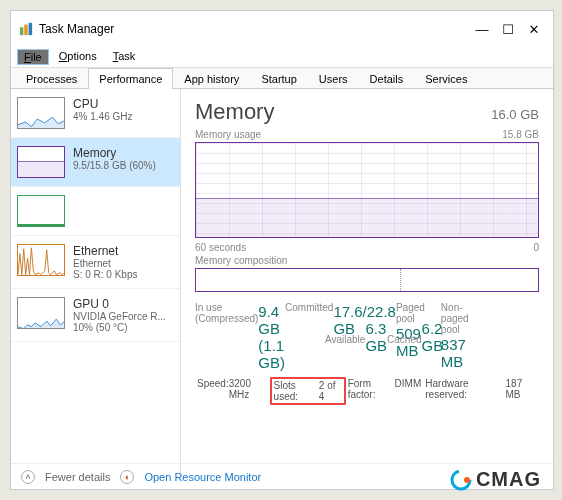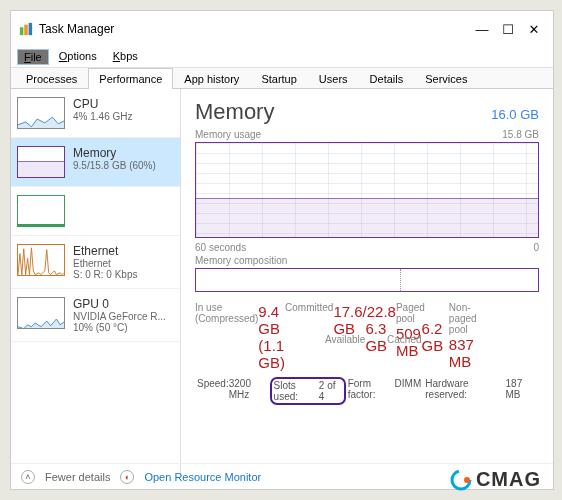--- a/index.html
+++ b/index.html
@@ -21,35 +21,35 @@
 .sidebar-item { display: flex; padding: 8px 6px; gap: 8px; border-bottom: 1px solid #f0f0f0; cursor: default; }
 .sidebar-item.selected { background: #cce8ff; }
 .thumb { width: 48px; height: 32px; border: 1px solid #888; background: #fff; position: relative; overflow: hidden; }
 .sidebar-item.selected .thumb { border-color: #7030a0; }
 .sidebar-labels { display: flex; flex-direction: column; }
 .sidebar-title { font-size: 12px; color: #333; }
 .sidebar-sub { font-size: 10px; color: #666; white-space: nowrap; }
 .main { flex: 1; padding: 10px 14px; position: relative; }
 .main-header { display: flex; justify-content: space-between; align-items: baseline; }
 .main-title { font-size: 22px; font-weight: 300; color: #444; }
-.main-total { font-size: 13px; color: #3b82f6; }
+.main-total { font-size: 13px; color: #737373; }
 .chart-label-row { display: flex; justify-content: space-between; font-size: 10px; color: #888; margin-top: 4px; }
 .chart { height: 96px; border: 1px solid #7030a0; margin-top: 2px; position: relative; overflow: hidden; }
 .chart-fill { position: absolute; left:0; right:0; bottom:0; top: 58%; background: rgba(150,100,200,0.12); border-top: 1px solid #9070c0; }
 .composition { height: 24px; border: 1px solid #7030a0; margin-top: 2px; position: relative; }
 .comp-fill { position: absolute; left:0; top:0; bottom:0; width:60%; border-right: 1px dotted #999; }
 .stats { display: flex; flex-wrap: wrap; margin-top: 10px; gap: 0; }
 .stat-col { display: flex; flex-direction: row; }
 .stat-col.left { width: 130px; }
 .stat-col.mid { width: 80px; align-items: center; }
 .stat-col.right { flex: 1; font-size: 10px; }
 .stat-label { font-size: 10px; color: #888; }
-.stat-val { font-size: 15px; color: #b91c1c; margin-top: 1px; margin-bottom: 6px; }
+.stat-val { font-size: 15px; color: #0f766e; margin-top: 1px; margin-bottom: 6px; }
 .detail-row { display: flex; justify-content: space-between; font-size: 10px; color: #555; padding: 1px 2px; }
-.highlight { border: 2px solid #4c1d95; border-radius: 7px; }
+.highlight { border: 2px solid #ef4444; border-radius: 1px; }
 .footerbar { position: absolute; bottom: 0; left:0; right:0; height: 26px; display:flex; align-items:center; padding: 0 10px; gap: 10px; border-top: 1px solid #eee; font-size: 11px; color: #666; }
 .footer-icon { width:14px; height:14px; border:1px solid #aaa; border-radius:50%; display:flex; align-items:center; justify-content:center; font-size:9px; }
 .link { color: #1477d0; }
 .watermark { position:absolute; right:12px; bottom:-14px; font-size:20px; font-weight:700; letter-spacing:1px; color:#333; display:flex; align-items:center; gap:4px; }
 .eth-line { position:absolute; bottom:0; left:0; right:0; }
 </style>
 </head>
 <body>
 
 <div class="window">
@@ -63,21 +63,21 @@
     <div class="winbtns">
       <div class="winbtn">—</div>
       <div class="winbtn">☐</div>
       <div class="winbtn">✕</div>
     </div>
   </div>
 
   <div class="menubar">
     <div class="menuitem" style="border:1px solid #9cc3e8;background:#737373;">File</div>
     <div class="menuitem">Options</div>
-    <div class="menuitem">Kbps</div>
+    <div class="menuitem">Task</div>
   </div>
 
   <div class="tabbar">
     <div class="tab">Processes</div>
     <div class="tab active">Performance</div>
     <div class="tab">App history</div>
     <div class="tab">Startup</div>
     <div class="tab">Users</div>
     <div class="tab">Details</div>
     <div class="tab">Services</div>
@@ -157,21 +157,21 @@
       <div class="composition">
         <div class="comp-fill"></div>
       </div>
 
       <div class="stats">
         <div class="stat-col left">
           <div class="stat-label">In use (Compressed)</div>
           <div class="stat-val">9.4 GB (1.1 GB)</div>
           <div class="stat-label">Committed</div>
           <div class="stat-val">17.6/22.8 GB</div>
-          <div style="display:flex;gap:24px;">
+          <div style="display:flex;gap:16px;">
             <div>
               <div class="stat-label">Paged pool</div>
               <div class="stat-val">509 MB</div>
             </div>
             <div>
               <div class="stat-label">Non-paged pool</div>
               <div class="stat-val">837 MB</div>
             </div>
           </div>
         </div>

